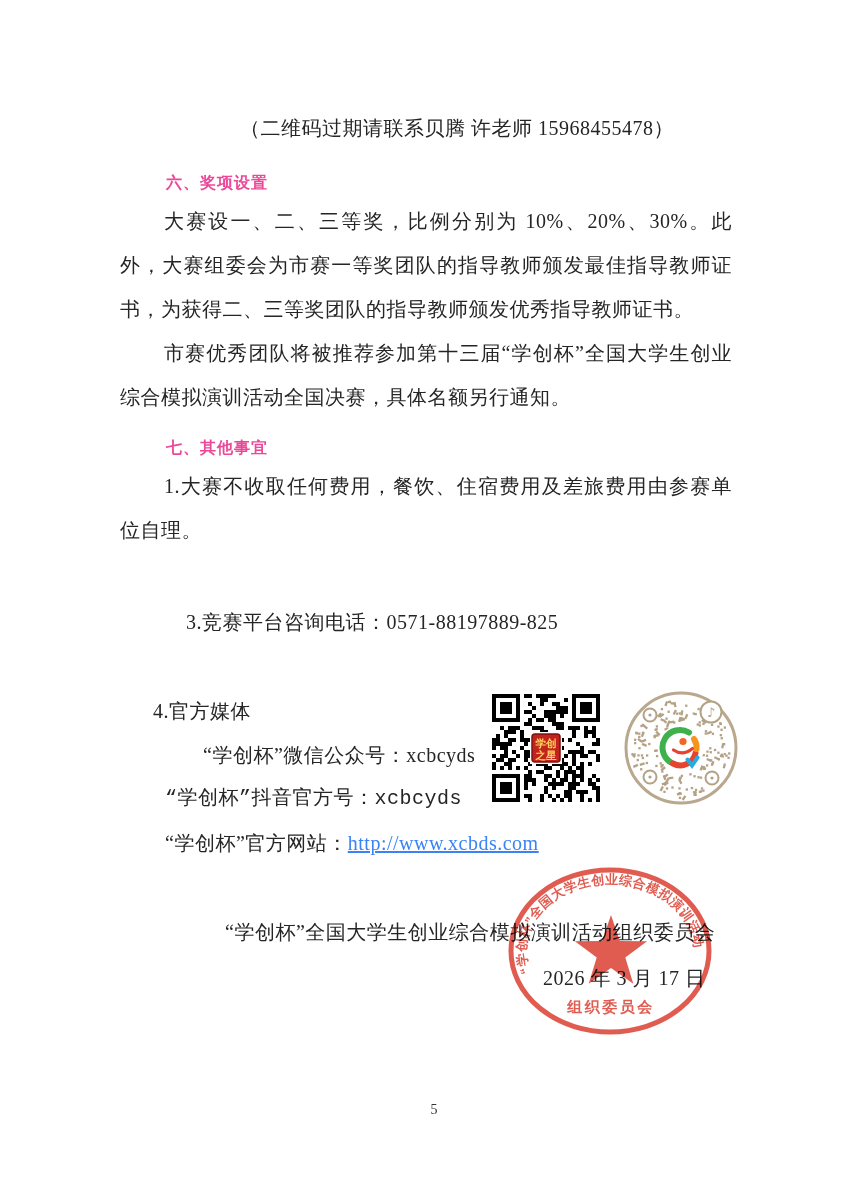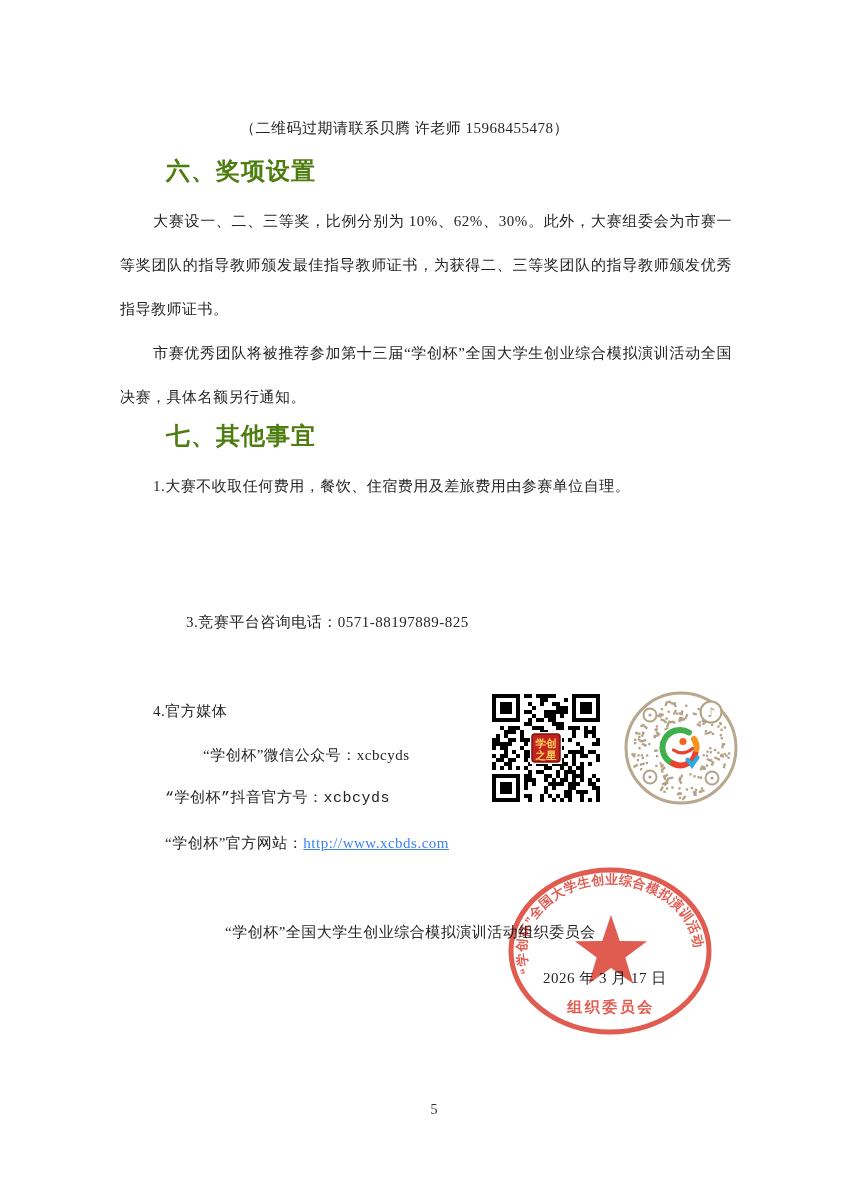--- a/index.html
+++ b/index.html
@@ -7,37 +7,38 @@
     position:relative;
     width:848px;height:1200px;
     margin:0 auto;
     background:#ffffff;
     overflow:hidden;
     font-family:"Liberation Serif","DejaVu Serif",serif;
     color:#222;
   }
   .abs{position:absolute;}
   .body-text{
-    font-size:15px;
+    font-size:20px;
     line-height:44px;
     letter-spacing:0.5px;
     color:#252525;
   }
   .para{
     width:612px;
     text-align:justify;
     text-justify:inter-ideograph;
   }
   .indent{text-indent:2.2em;}
   .heading{
     font-family:"Liberation Sans","DejaVu Sans",sans-serif;
     font-weight:bold;
-    font-size:24px;
-    color:#4d7c0f;
+    font-size:16px;
+    color:#ec4899;
     letter-spacing:1px;
+    margin-top:18px;
   }
   .link{
     color:#3b82f6;
     text-decoration:underline;
     letter-spacing:0.5px;
     cursor:pointer;
   }
   .page-number{
     width:100%;
     text-align:center;
@@ -55,21 +56,21 @@
 </style>
 </head>
 <body>
 
 <div class="page">
 
   <div class="abs body-text" style="left:240px;top:106px;">（二维码过期请联系贝腾 许老师 15968455478）</div>
 
   <div class="abs heading" style="left:166px;top:155px;">六、奖项设置</div>
 
-  <div class="abs body-text para indent" style="left:120px;top:199px;">大赛设一、二、三等奖，比例分别为 10%、62%、30%。此外，大赛组委会为市赛一等奖团队的指导教师颁发最佳指导教师证书，为获得二、三等奖团队的指导教师颁发优秀指导教师证书。</div>
+  <div class="abs body-text para indent" style="left:120px;top:199px;">大赛设一、二、三等奖，比例分别为 10%、20%、30%。此外，大赛组委会为市赛一等奖团队的指导教师颁发最佳指导教师证书，为获得二、三等奖团队的指导教师颁发优秀指导教师证书。</div>
 
   <div class="abs body-text para indent" style="left:120px;top:331px;">市赛优秀团队将被推荐参加第十三届“学创杯”全国大学生创业综合模拟演训活动全国决赛，具体名额另行通知。</div>
 
   <div class="abs heading" style="left:166px;top:420px;">七、其他事宜</div>
 
   <div class="abs body-text para indent" style="left:120px;top:464px;">1.大赛不收取任何费用，餐饮、住宿费用及差旅费用由参赛单位自理。</div>
 
 
   <div class="abs body-text" style="left:186px;top:600px;">3.竞赛平台咨询电话：0571-88197889-825</div>
 

